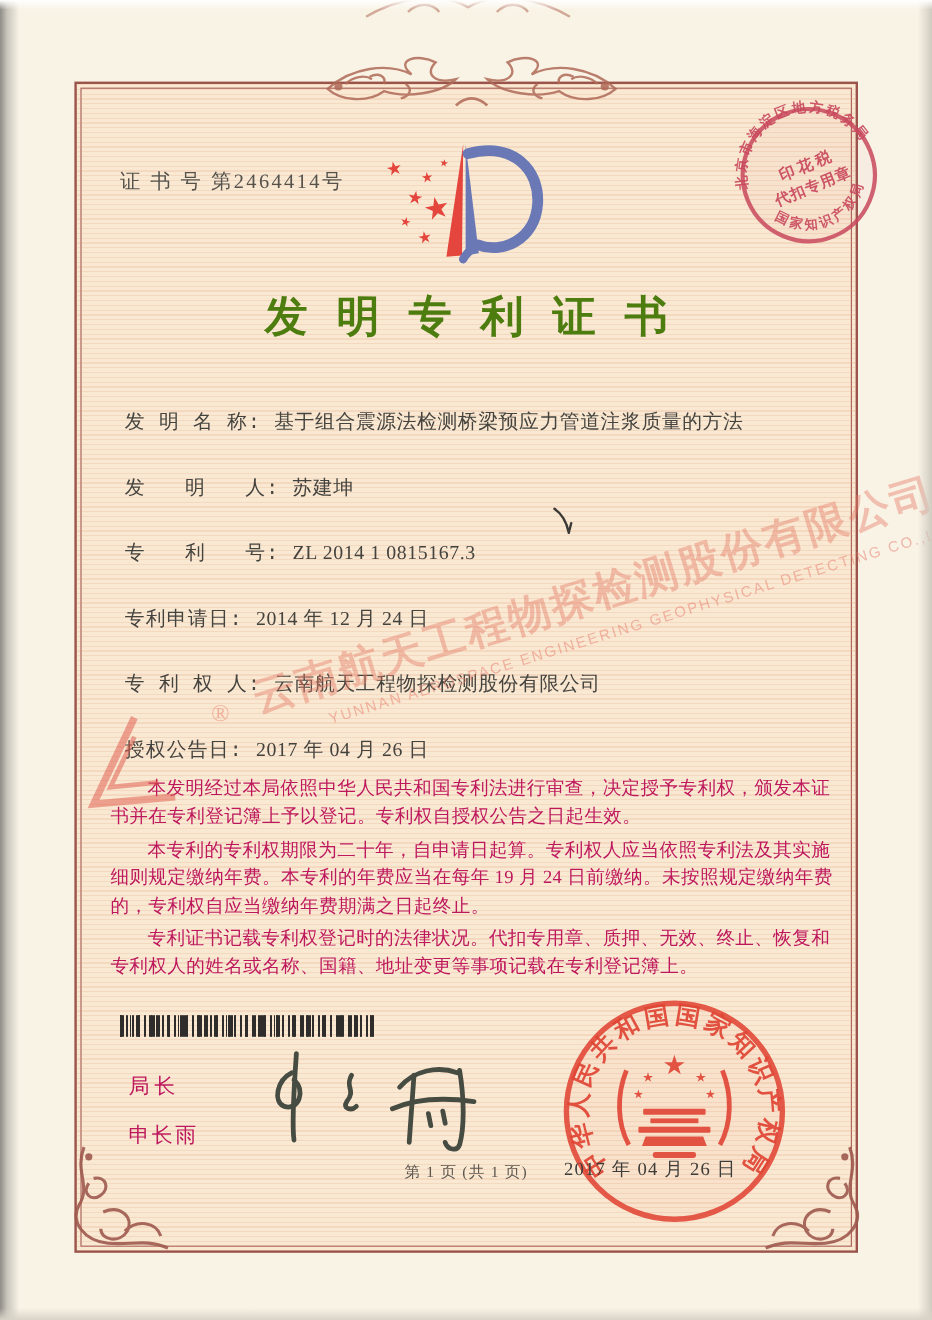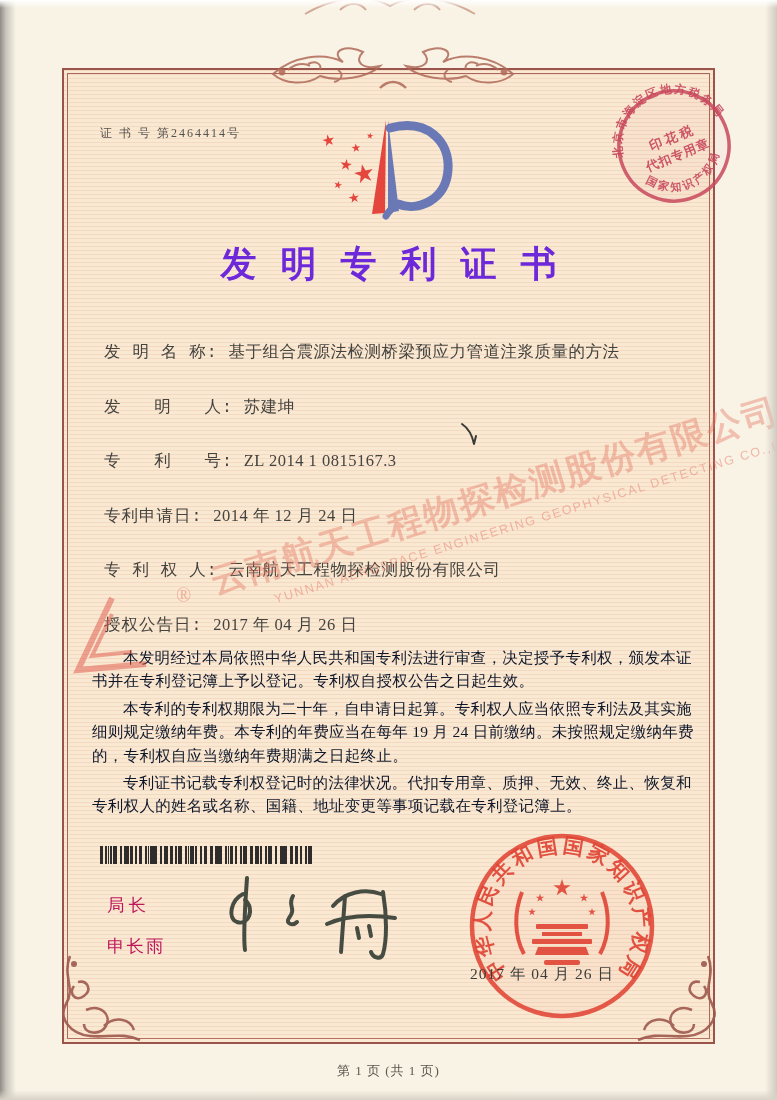--- a/index.html
+++ b/index.html
@@ -19,49 +19,49 @@
   
   .frame{position:absolute;left:62px;top:68px;width:649px;height:972px;
     border:2px solid #9a544c;
     background:#f9e9d3;z-index:1;}
   .frame::before{content:"";position:absolute;inset:3px;border:1px solid #aa655c;}
   .frame::after{content:"";position:absolute;inset:0;
     background:repeating-linear-gradient(180deg,rgba(228,148,116,0.20) 0 1px,rgba(0,0,0,0) 1px 4px);
     pointer-events:none;}
   .content{position:absolute;inset:0;z-index:10;}
 
-  .cert-no{position:absolute;left:100px;top:125px;font-size:12px;color:#55524c;letter-spacing:2px;}
+  .cert-no{position:absolute;left:100px;top:140px;font-size:17px;color:#55524c;letter-spacing:2px;}
   .logo{position:absolute;left:318px;top:110px;z-index:11;}
   .title{position:absolute;left:0;top:240px;width:777px;text-align:center;
-    font-size:36px;color:#6d28d9;letter-spacing:24px;text-indent:24px;font-weight:600;}
+    font-size:36px;color:#4d7c0f;letter-spacing:24px;text-indent:24px;font-weight:600;}
 
   .fields{position:absolute;left:104px;top:341px;width:580px;}
   .field-row{height:54.5px;font-size:16.5px;color:#45433e;white-space:nowrap;}
   .field-row .lbl{display:inline-block;white-space:pre;letter-spacing:1px;font-family:Liberation Mono, monospace;}
   .field-row .val{white-space:pre;letter-spacing:0.5px;text-align:right;}
 
   .paras{position:absolute;left:92px;top:646px;width:606px;font-size:15.5px;
-    line-height:23.4px;color:#0f172a;}
+    line-height:23.4px;color:#be185d;}
   .paras p{margin:0 0 4px 0;text-indent:2em;letter-spacing:0.3px;}
 
   .barcode{position:absolute;left:100px;top:846px;width:212px;height:18px;
     background:
      repeating-linear-gradient(90deg,#2e2d2b 0 2px,rgba(0,0,0,0) 2px 5px),
      repeating-linear-gradient(90deg,#2e2d2b 0 1px,rgba(0,0,0,0) 1px 8px),
      repeating-linear-gradient(90deg,#2e2d2b 0 3px,rgba(0,0,0,0) 3px 13px);}
 
   .sig-block{position:absolute;left:107px;top:893px;font-size:17.5px;color:#be185d;letter-spacing:4px;}
   .sig-block .line2{margin-top:17px;letter-spacing:2px;}
   .signature{position:absolute;left:205px;top:866px;z-index:12;}
 
   .seal{position:absolute;left:452px;top:832px;z-index:11;}
   .seal-date{position:absolute;left:470px;top:964px;font-size:15.5px;color:#3e3c38;
     letter-spacing:1px;z-index:13;white-space:pre;}
 
-  .footer{position:absolute;left:0;top:1062px;width:777px;text-align:center;
+  .footer{position:absolute;left:0;top:968px;width:777px;text-align:center;
     font-size:13px;color:#5c564e;letter-spacing:1px;z-index:12;}
 
   .stamp{position:absolute;left:608px;top:80px;z-index:13;transform:rotate(-22deg);}
 
   .watermark{position:absolute;left:205px;top:560px;width:640px;z-index:5;
     transform:rotate(-17deg);transform-origin:0 0;pointer-events:none;}
   .wm-cn{font-size:35px;color:rgba(229,118,100,0.42);letter-spacing:2px;white-space:nowrap;font-weight:600;}
   .wm-en{font-size:12.5px;color:rgba(229,118,100,0.48);letter-spacing:1.8px;white-space:nowrap;
     padding-left:55px;margin-top:4px;font-family:"Liberation Sans",sans-serif;}
   .wm-reg{position:absolute;left:176px;top:584px;font-size:20px;color:rgba(229,118,100,0.5);z-index:5;}

